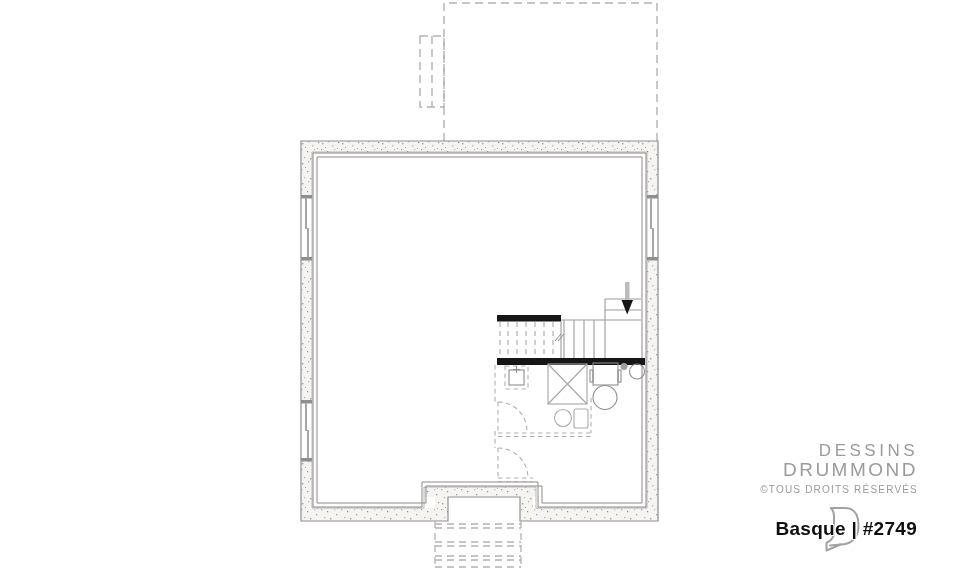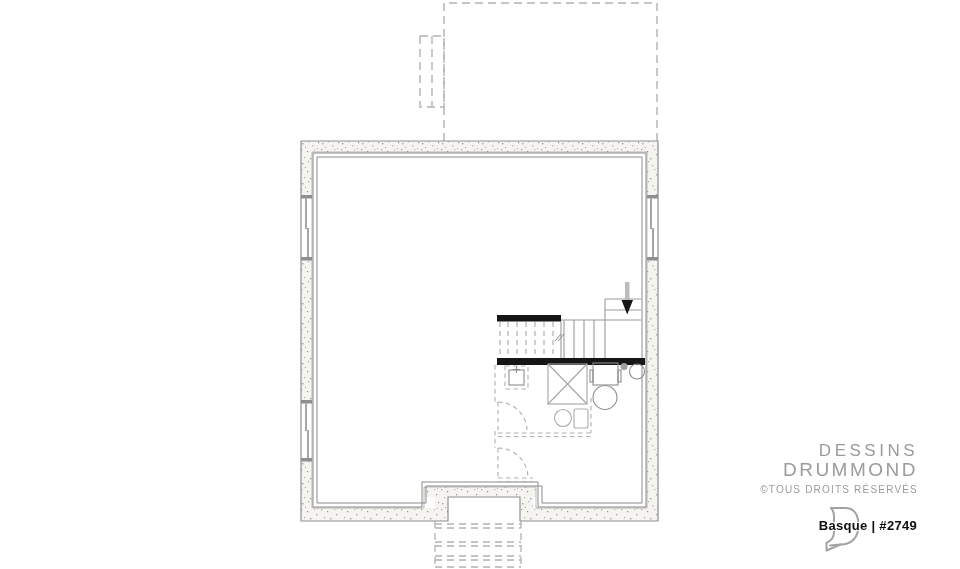--- a/index.html
+++ b/index.html
@@ -20,21 +20,21 @@
   .brand-line2{
     font-size:19px;letter-spacing:2.5px;line-height:19px;font-weight:400;
     text-shadow:1px 1px 0 #ffffff;
   }
   .brand-copy{
     font-size:10px;letter-spacing:1.2px;margin-top:5px;color:#9b9b9b;
     text-shadow:1px 1px 0 #ffffff;white-space:nowrap;
   }
   .plan-name{
     position:absolute;top:518px;right:43px;
-    font-size:13px;font-weight:700;color:#0f0f0f;letter-spacing:0.3px;
+    font-size:19px;font-weight:700;color:#0f0f0f;letter-spacing:0.3px;
     text-shadow:0 0 2px #fff,1px 1px 0 #fff,-1px -1px 0 #fff,1px -1px 0 #fff,-1px 1px 0 #fff;
     white-space:nowrap;
   }
   .logo-glyph{display:block;}
 </style>
 </head>
 <body>
 
 <div class="canvas">
 

